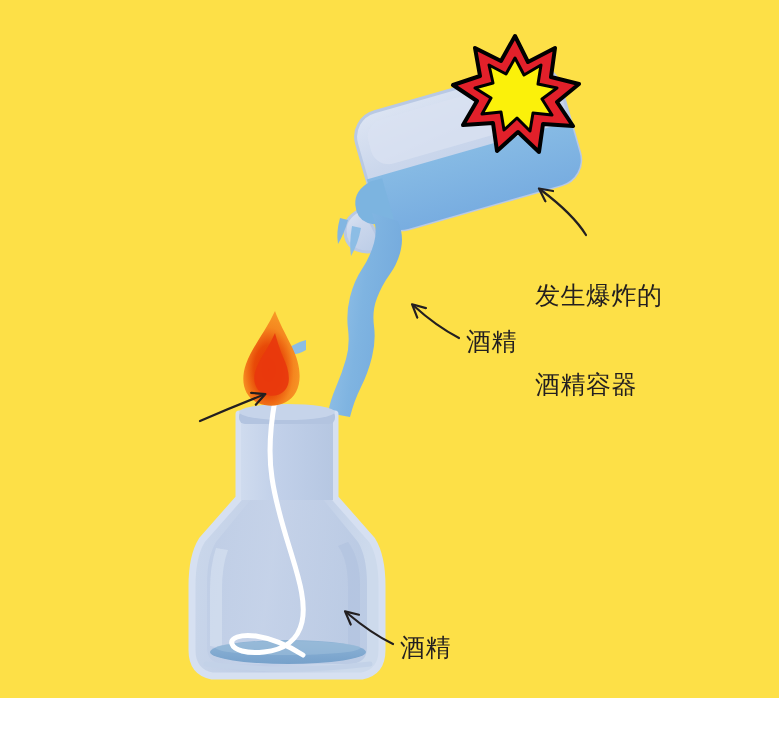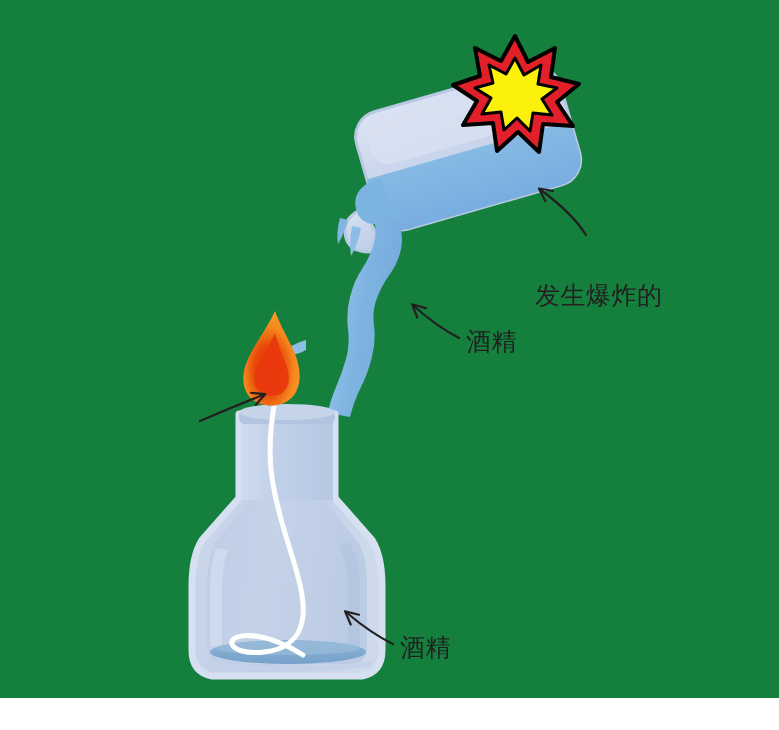--- a/index.html
+++ b/index.html
@@ -2,21 +2,21 @@
 <html lang="zh"><head>
 <meta charset="utf-8">
 <title>alcohol-lamp-safety-diagram</title>
 <style>
   html,body{margin:0;padding:0;background:#ffffff;}
   body{
     width:779px;height:730px;
     font-family:"DejaVu Serif","Liberation Serif",serif;
     overflow:hidden;position:relative;
   }
-  #stage{position:relative;width:779px;height:698px;background:#15803d;}
+  #stage{position:relative;width:779px;height:698px;background:#fde047;}
   #scene{position:absolute;left:0;top:0;width:779px;height:730px;}
   .lbl{
     position:absolute;
     color:#231f20;
     font-family:"DejaVu Serif","Liberation Serif",serif;
     font-size:25px;
     line-height:1.18;
     white-space:pre;
     letter-spacing:0.5px;
   }
@@ -225,20 +225,21 @@
       <path d="M 586 235 Q 573 214 541 190" marker-end="url(#arrowHead)"></path>
       <path d="M 459 338 Q 436 326 414 306" marker-end="url(#arrowHead)"></path>
       <path d="M 200 421 Q 230 408 263 395" marker-end="url(#arrowHead)"></path>
       <path d="M 393 644 Q 372 634 347 613" marker-end="url(#arrowHead)"></path>
     </g>
 
   </svg>
 
   <div class="lbl" id="lbl-container">
     <div>发生爆炸的</div>
+    <div>酒精容器</div>
   </div>
 
   <div class="lbl" id="lbl-stream">酒精</div>
 
 
   <div class="lbl" id="lbl-pool">酒精</div>
 
 </div>
 
 </body></html>

